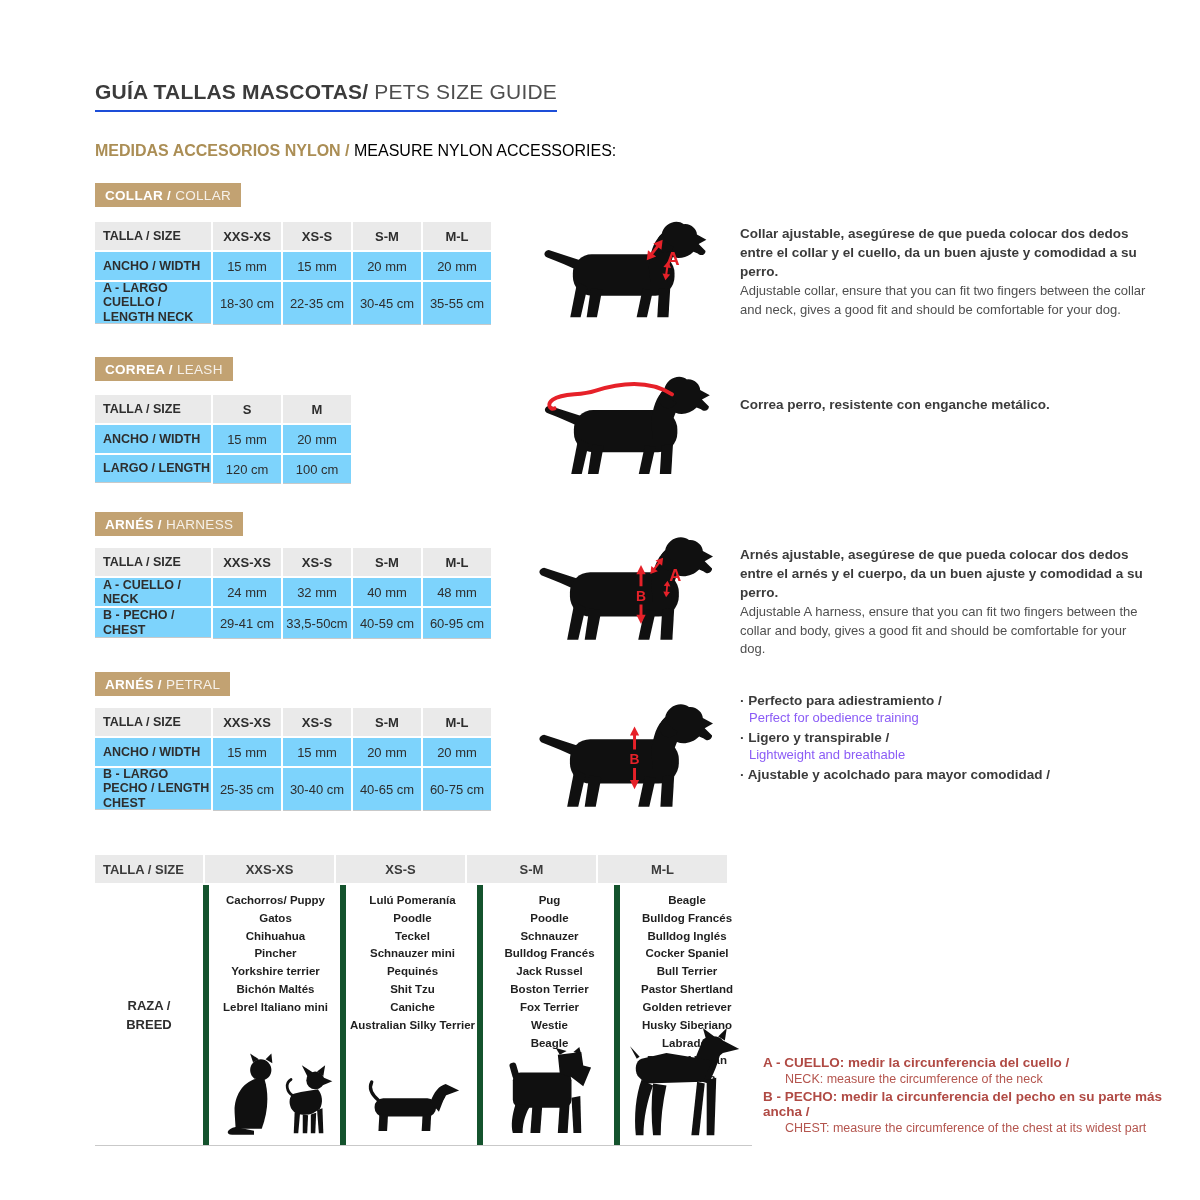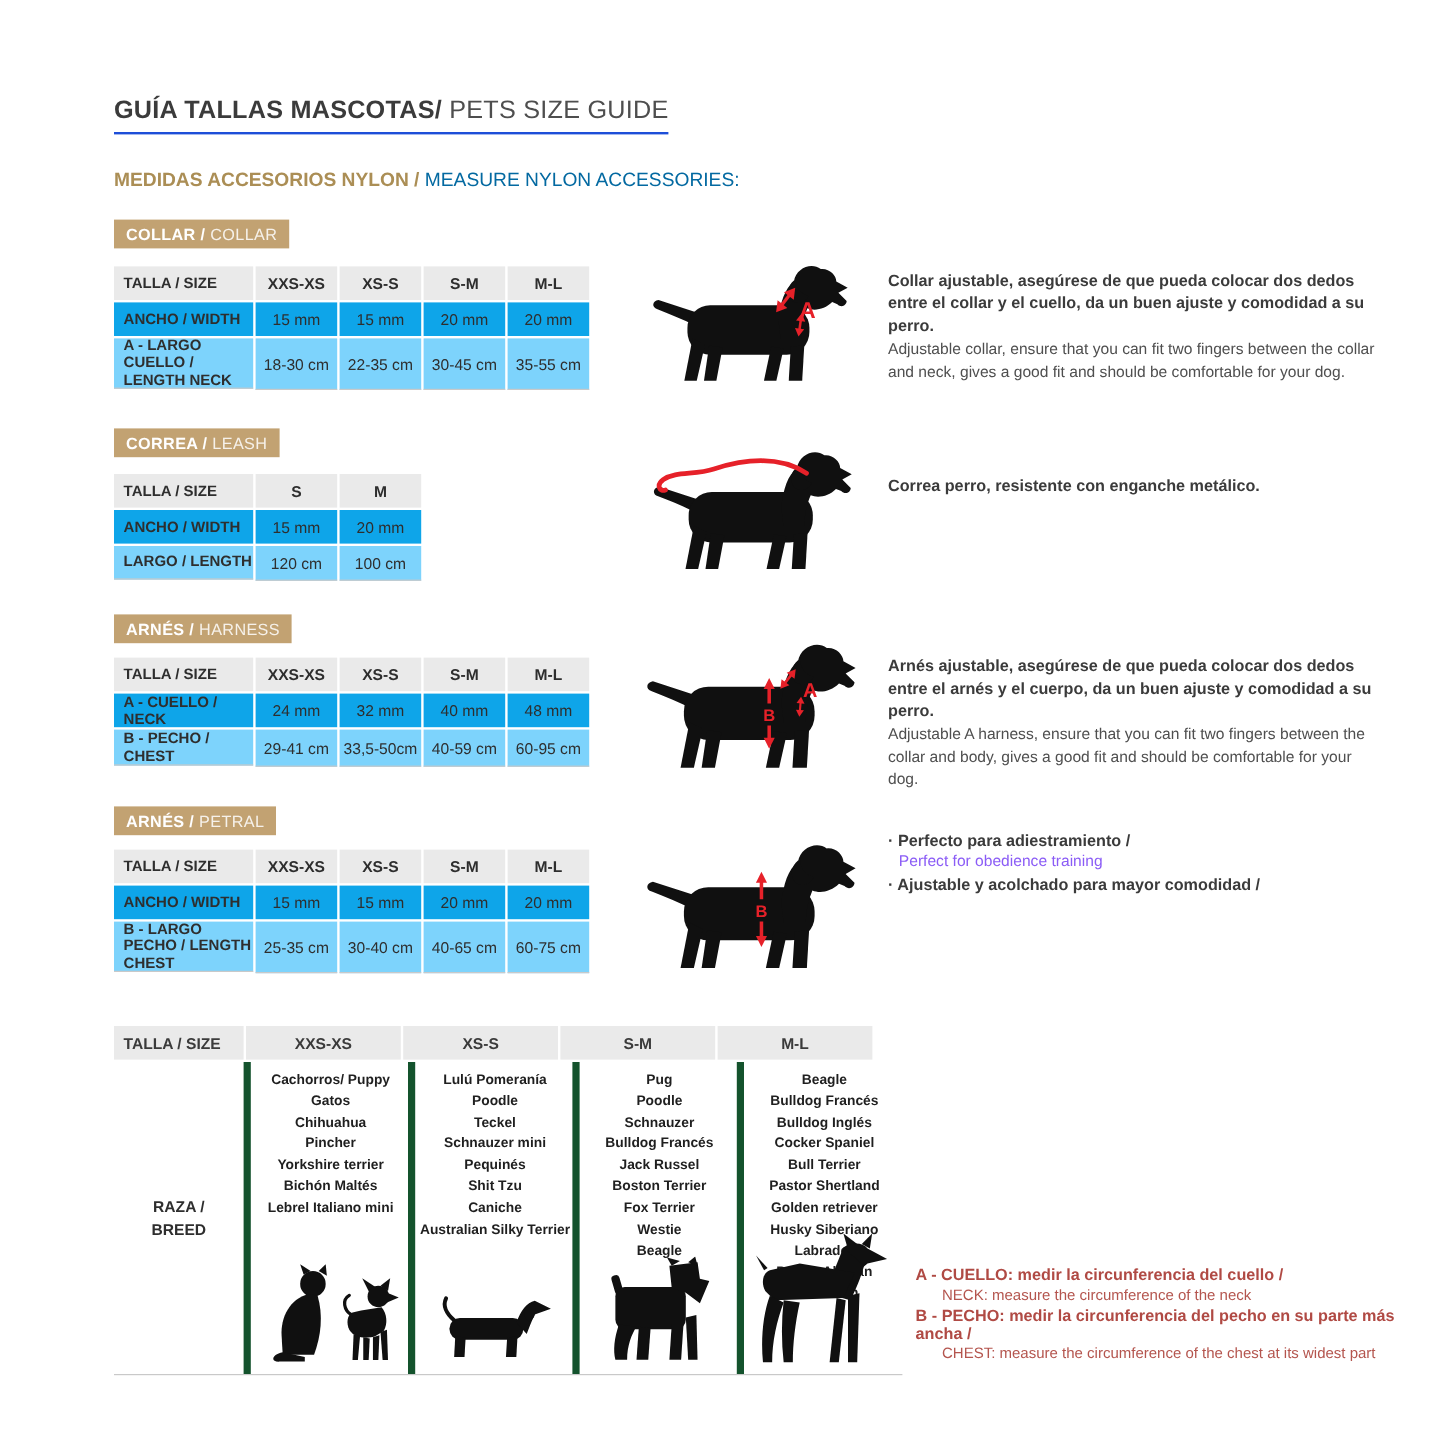--- a/index.html
+++ b/index.html
@@ -6,35 +6,35 @@
   .canvas{position:relative;width:1200px;height:1200px;background:#fff;overflow:hidden;
           font-family:"Liberation Sans",sans-serif;color:#3b3b3b;}
   .abs{position:absolute;}
 
   
   .title{left:95px;top:80px;font-size:21px;letter-spacing:.2px;border-bottom:2px solid #1d4ed8;padding-bottom:6px;}
   .title .t-es{font-weight:bold;color:#3b3b3b;}
   .title .t-en{font-weight:normal;color:#4e4e4e;}
   .subtitle{left:95px;top:142px;font-size:16px;}
   .subtitle .s-es{font-weight:bold;color:#ab8e55;}
-  .subtitle .s-en{font-weight:normal;color:#0369a1;}
+  .subtitle .s-en{font-weight:normal;color:#000000;}
 
   
   .badge{background:#c2a272;color:#fff;font-size:13.5px;padding:5px 10px 4px 10px;letter-spacing:.3px;}
   .badge .bg-es{font-weight:bold;}
   .badge .bg-en{font-weight:normal;color:rgba(255,255,255,.85);}
 
   
   .tbl{font-size:13px;}
   .tr{display:flex;gap:2px;margin-bottom:2px;}
   .td{display:flex;align-items:center;justify-content:center;text-align:center;color:#2e2e2e;}
   .td.lbl{justify-content:flex-start;text-align:left;padding-left:8px;font-weight:bold;font-size:12.5px;line-height:1.15;}
   .hdr .td{font-weight:bold;}
   .light .td{background:#eaeaea;}
-  .mid .td{background:#0ea5e9;}
+  .mid .td{background:#7dd3fc;}
   .white .td{background:#7dd3fc;border-bottom:1px solid #c9c9c9;}
   .c0{width:116px;box-sizing:border-box;}
   .c{width:68px;}
   .h28 .td{height:28px;} .h30 .td{height:30px;} .h42 .td{height:42px;}
 
   
   .desc{width:408px;line-height:1.42;}
   .desc-es{font-weight:bold;color:#3b3b3b;font-size:13.5px;}
   .desc-en{color:#4f4f4f;font-size:13px;margin-top:1px;}
 
@@ -239,20 +239,22 @@
       <path d="M106,102 L111,92 L101,92 Z" fill="#e62129"></path>
       <text x="106" y="75" text-anchor="middle" font-size="15" font-weight="bold" fill="#e62129">B</text>
     </g>
   </svg>
   <div class="abs bullets" style="left:740px;top:693px;">
     <div class="bullet">
       <div class="b-es">· Perfecto para adiestramiento /</div>
       <div class="b-en">Perfect for obedience training</div>
     </div>
     <div class="bullet">
+      <div class="b-es">· Ligero y transpirable /</div>
+      <div class="b-en">Lightweight and breathable</div>
     </div>
     <div class="bullet">
       <div class="b-es">· Ajustable y acolchado para mayor comodidad /</div>
     </div>
   </div>
 
   <div class="abs btbl" style="left:95px;top:855px;">
     <div class="btr" style="margin-bottom:2px;">
       <div class="btd bc0">TALLA / SIZE</div>
       <div class="btd bc">XXS-XS</div>

